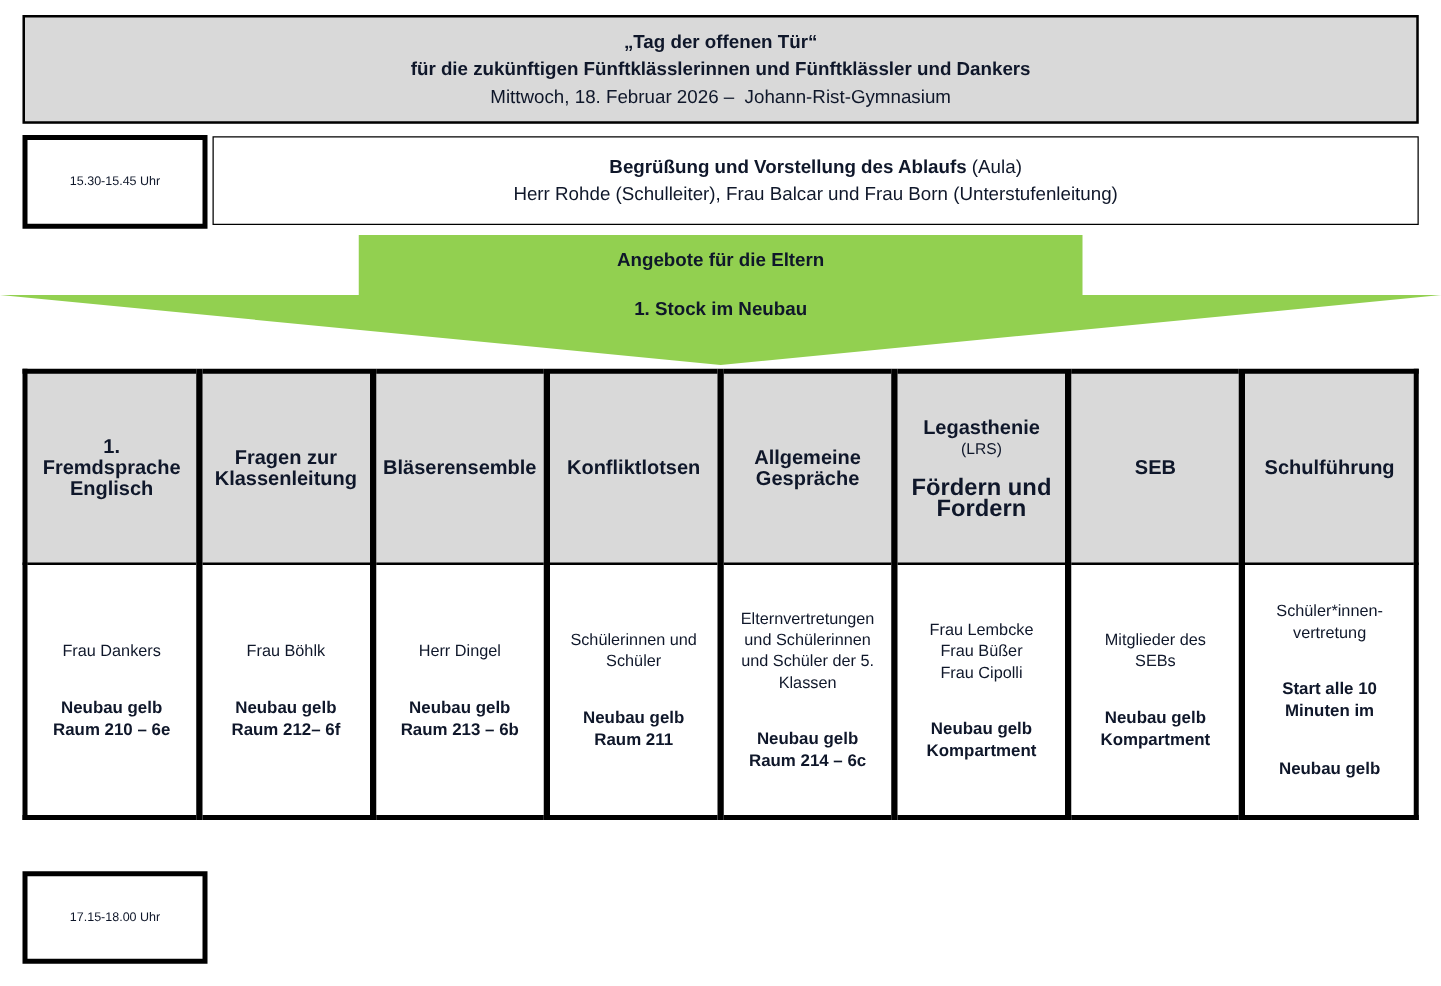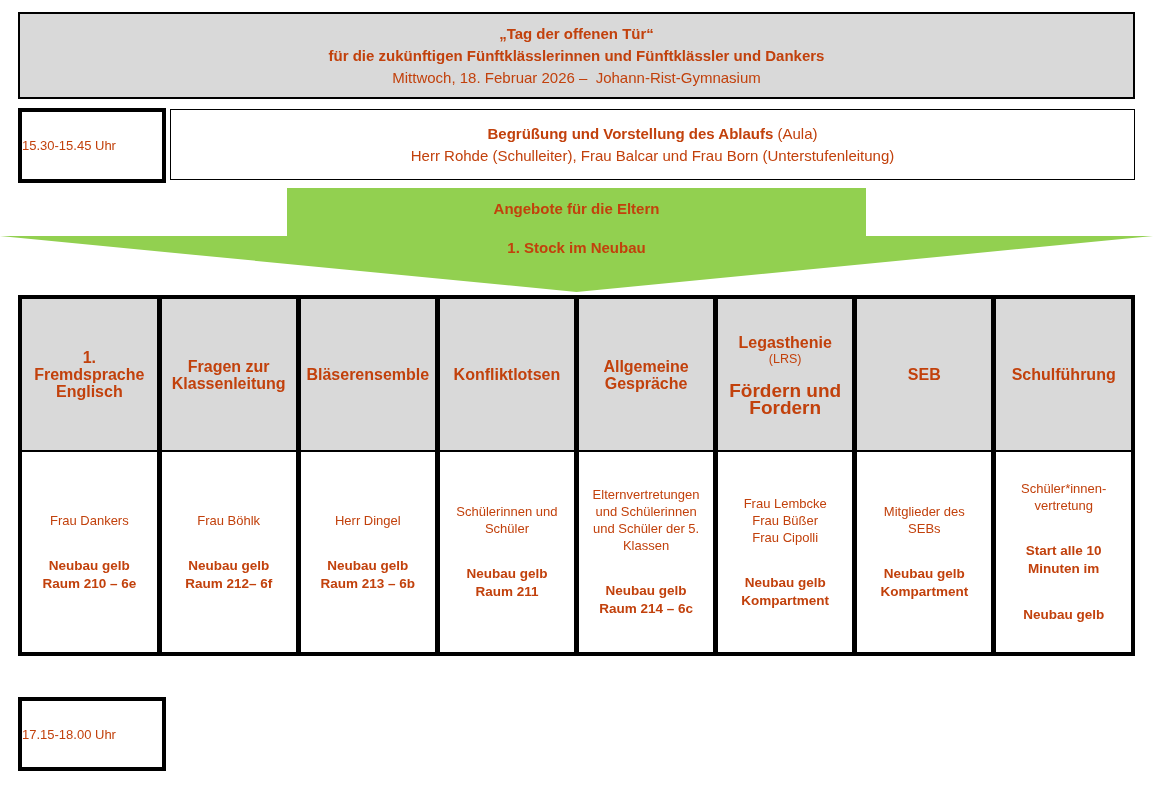--- a/index.html
+++ b/index.html
@@ -1,38 +1,38 @@
 <!DOCTYPE html>
 <html><head>
 <meta charset="utf-8">
 <style>
   * { margin:0; padding:0; box-sizing:border-box; }
   html,body { background:#fff; }
   .page {
     position:relative; width:1153px; height:789px; background:#ffffff;
-    font-family:"Liberation Sans","DejaVu Sans",sans-serif; color:#c2410c;
+    font-family:"Liberation Sans","DejaVu Sans",sans-serif; color:#0f172a;
     overflow:hidden;
     border-radius:25px;
   }
 
   
   .title-box {
     position:absolute; left:18px; top:12px; width:1117px; height:87px;
     background:#d9d9d9; border:2px solid #000;
     display:flex; flex-direction:column; justify-content:center; align-items:center;
     text-align:center; line-height:22px;
   }
   .t-bold { font-weight:bold; font-size:15px; white-space:pre-wrap; }
   .t-normal { font-size:15px; white-space:pre-wrap; }
 
   
   .time-cell {
     position:absolute; left:18px; width:148px; border:4px solid #000; background:#fff;
-    display:flex; align-items:center; justify-content:flex-start;
-    font-size:13px;
+    display:flex; align-items:center; justify-content:center;
+    font-size:10px;
   }
   .row1-time { top:108px; height:75px; }
   .row2-time { top:697px; height:74px; }
 
   
   .wide-cell {
     position:absolute; left:170px; width:965px; border:1px solid #000; background:#fff;
     display:flex; flex-direction:column; align-items:center; justify-content:center;
     text-align:center; font-size:15px; line-height:22px;
   }

